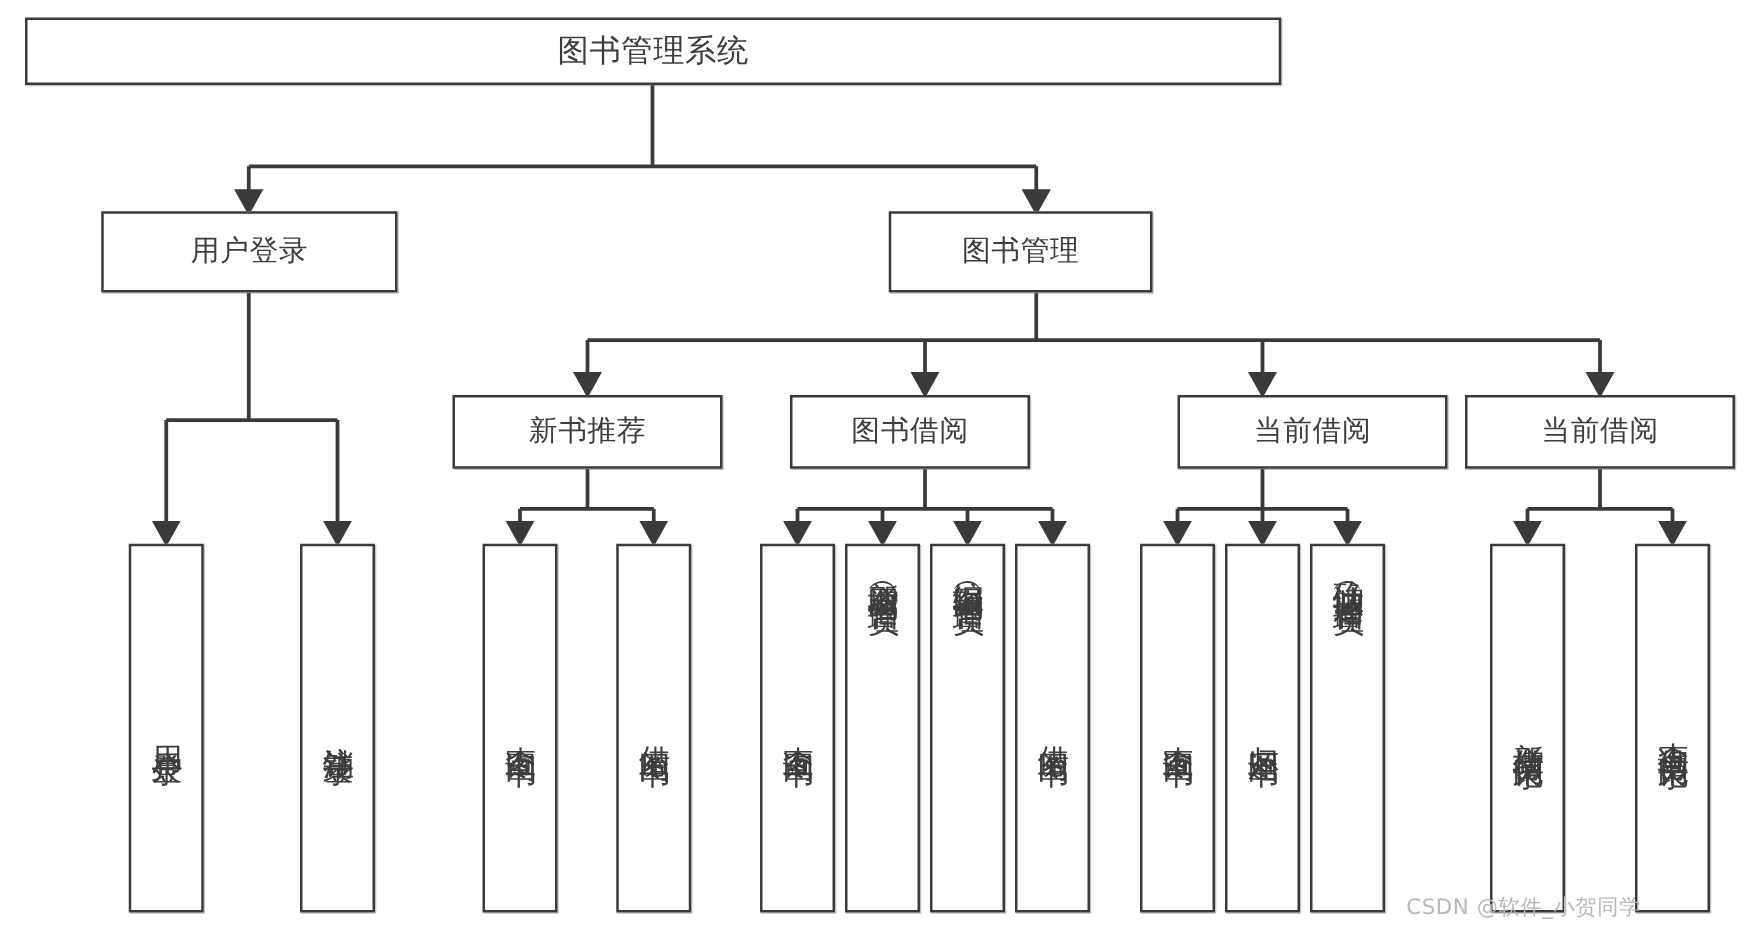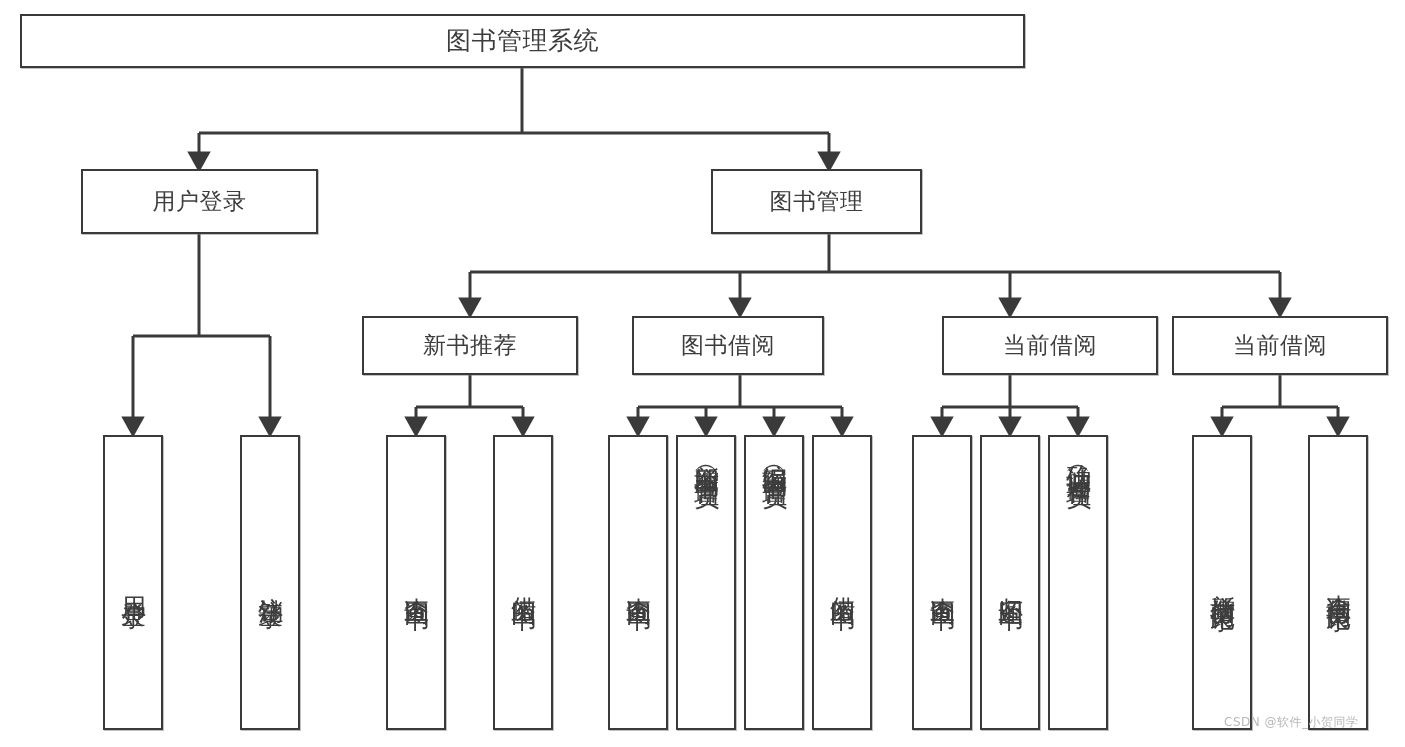--- a/index.html
+++ b/index.html
@@ -61,23 +61,23 @@
     font-size: 25px;
     letter-spacing: 3px;
     white-space: nowrap;
   }
   .node.v.tall-center {
     align-items: center;
     padding-top: 0;
   }
   #watermark {
     position: absolute;
-    left: 1224px;
+    left: 1125px;
     top: 714px;
-    font-size: 12px;
+    font-size: 17px;
     color: #b8b8b8;
     font-family: "DejaVu Sans", "Liberation Sans", sans-serif;
     white-space: nowrap;
     letter-spacing: 0.5px;
   }
 </style>
 </head>
 <body>
 
 <div id="canvas">

